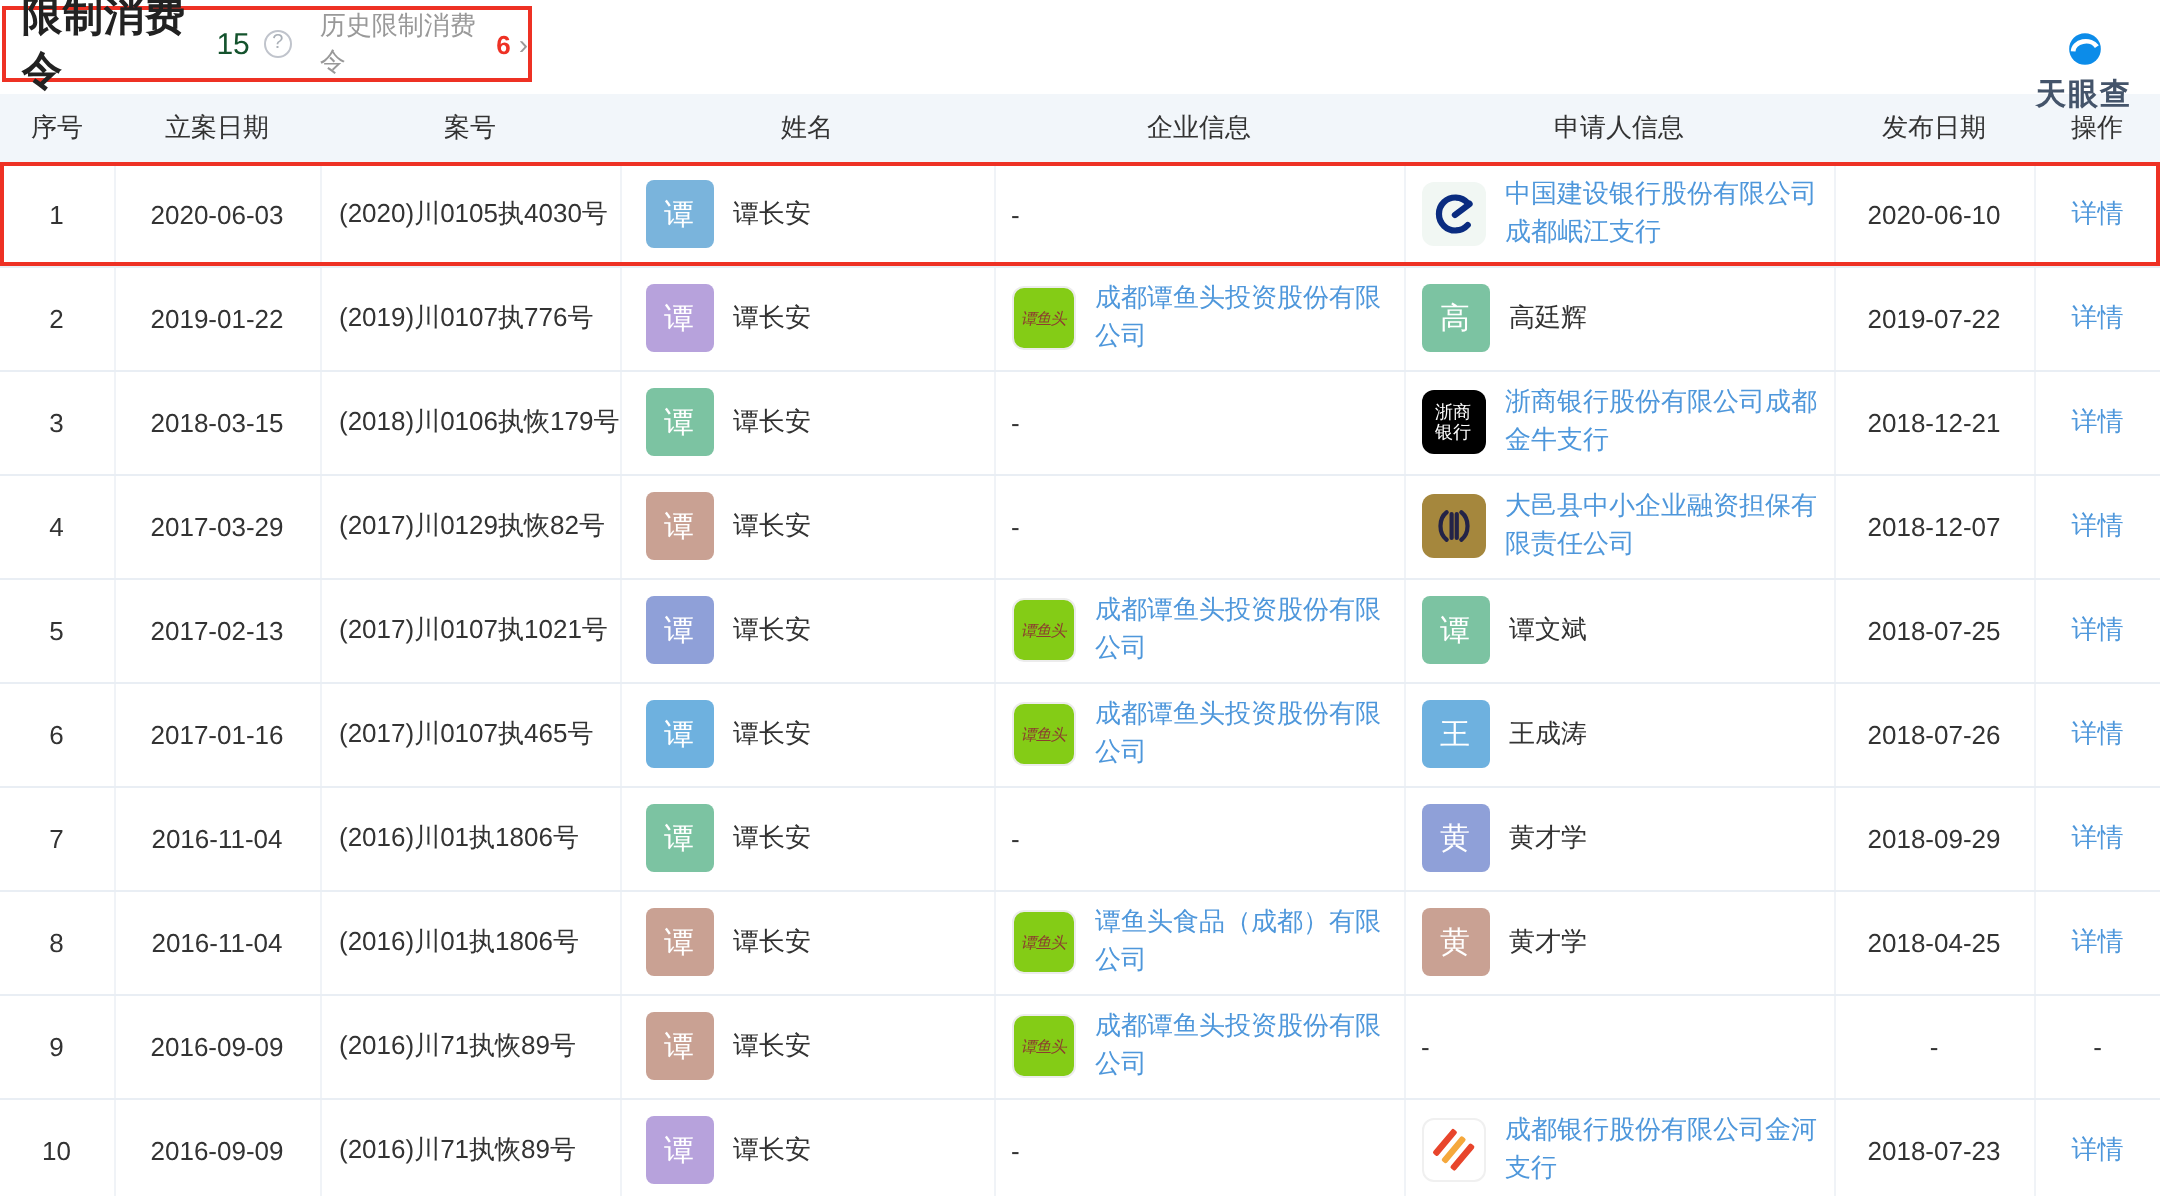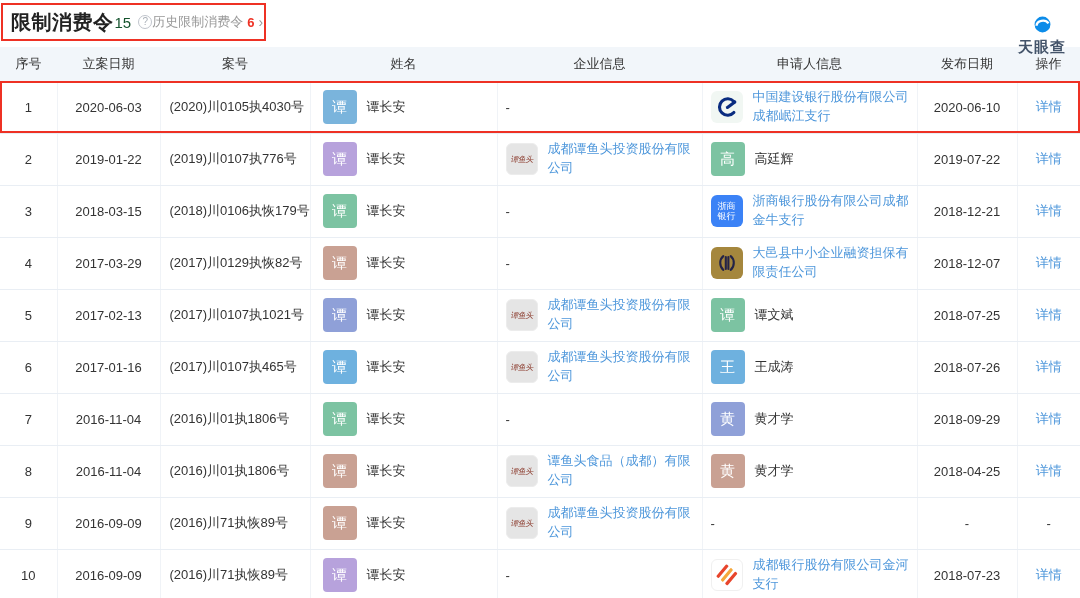--- a/index.html
+++ b/index.html
@@ -14,21 +14,21 @@
     position:absolute; left:1px; top:3px; height:38px; width:265px;
     border:2px solid #ee3124; display:flex; align-items:center; padding-left:8px;
   }
   .sec-title { font-size:20px; font-weight:bold; color:#222; letter-spacing:0.5px; }
   .sec-count { font-size:15px; font-weight:normal; color:#14532d; margin-left:1px; }
   .q-icon {
     width:14px; height:14px; border:1px solid #c0c4cc; border-radius:50%;
     color:#aab0b8; font-size:10px; line-height:12px; text-align:center;
     margin-left:7px; flex:0 0 14px;
   }
-  .history { font-size:13px; color:#999; display:flex; align-items:center; gap:4px; cursor:pointer; }
+  .history { margin-left:14px; font-size:13px; color:#999; display:flex; align-items:center; gap:4px; cursor:pointer; }
   .history-count { color:#ee3124; font-weight:bold; }
   .chev { color:#999; font-size:14px; }
   .brand { position:absolute; right:14px; top:15px; display:flex; align-items:center; gap:4px; cursor:pointer;flex-direction:column; }
   .brand-text { font-size:15px; font-weight:bold; color:#44546a; letter-spacing:1px; }
   
   table { width:1080px; border-collapse:collapse; table-layout:fixed; }
   thead th {
     background:#f2f6fa; height:34px; font-size:13px; font-weight:normal;
     color:#333; text-align:center; border-bottom:1px solid #e9eef4;
   }
@@ -48,23 +48,23 @@
     display:flex; align-items:center; justify-content:center;
     color:#fff; font-size:15px;
   }
   .pname { font-size:13px; color:#333; }
   .link { color:#4e97db; text-decoration:none; cursor:pointer; line-height:1.45; }
   .wrap { max-width:162px; }
   .logo {
     width:32px; height:32px; border-radius:6px; flex:0 0 32px;
     display:flex; align-items:center; justify-content:center; overflow:hidden;
   }
-  .logo-tyt { background:#e5e5e5; border:1px solid #ececec; }
+  .logo-tyt { background:#84cc16; border:1px solid #ececec; }
   .logo-tyt span { font-size:8px; color:#8c3d2f; font-style:italic; letter-spacing:-0.5px; }
-  .logo-zs { background:#3b82f6; flex-direction:column; }
+  .logo-zs { background:#000000; flex-direction:column; }
   .logo-zs span { color:#fff; font-size:9px; line-height:1.15; }
   .logo-ccb { background:#f1f7f3; }
   .logo-dy { background:#a5873d; }
   .logo-cdb { background:#fff; border:1px solid #f0f0f0; }
   .dash { color:#333; }
 </style>
 </head>
 <body>
 
 <div class="titlebar">

